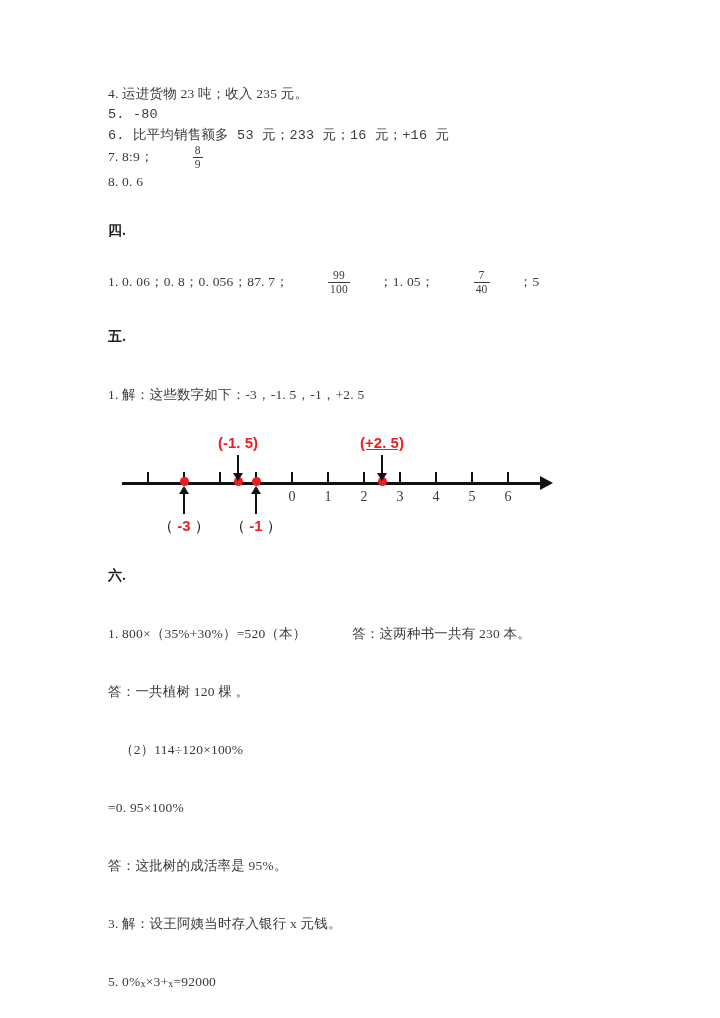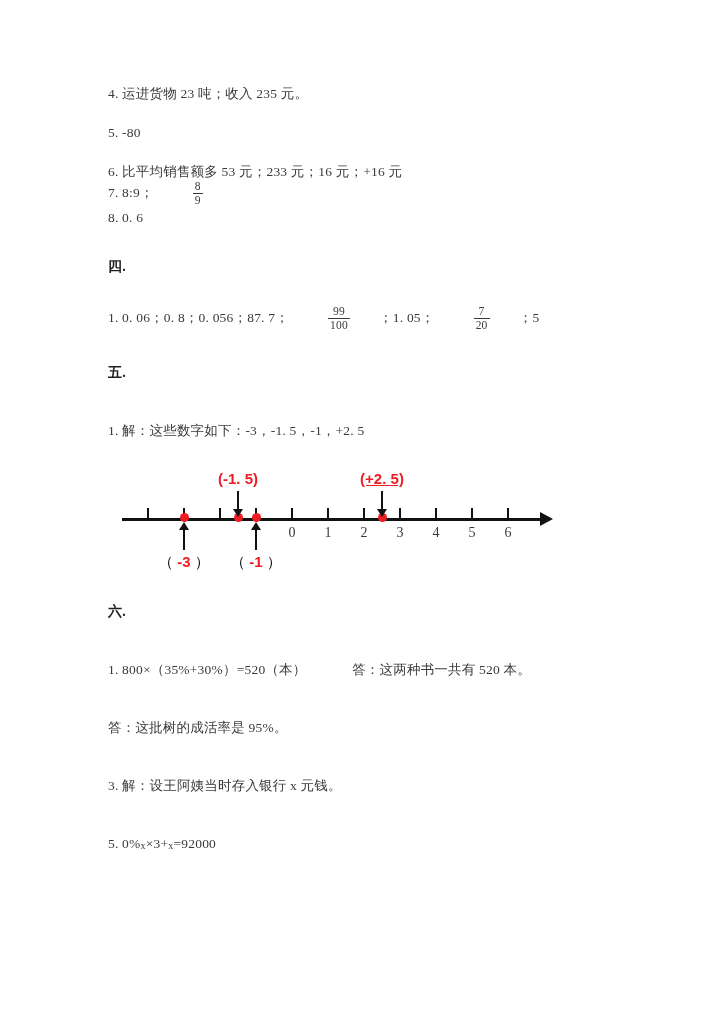--- a/index.html
+++ b/index.html
@@ -32,21 +32,21 @@
   }
 
   
   .line {
     font-size: 13.5px;
     line-height: 19px;
     color: #3a3a3a;
     white-space: nowrap;
     letter-spacing: 0.2px;
   }
-  .line.gap-sm { margin-top: 20px; }
+  .line.gap-sm { margin-top: 2px; font-family: Liberation Mono, monospace; }
   .line.gap-md { }
   .line.gap-lg { margin-top: 39px; }
   .line.gap-xl { margin-top: 30px; }
 
   .sect-head {
     font-size: 14px;
     font-weight: bold;
     color: #1f1f1f;
     line-height: 19px;
   }
@@ -211,21 +211,21 @@
       <span class="sp-wide"></span>
       <span class="frac">
         <span class="num">99</span>
         <span class="den">100</span>
       </span>
       <span class="sp-mid"></span>
       <span>；1. 05；</span>
       <span class="sp-wide"></span>
       <span class="frac">
         <span class="num">7</span>
-        <span class="den">20</span>
+        <span class="den">40</span>
       </span>
       <span class="sp-mid"></span>
       <span>；5</span>
     </div>
 
 
     <div class="sect-head gap-xl line">五.</div>
     <div class="line gap-lg">1. 解：这些数字如下：-3，-1. 5，-1，+2. 5</div>
 
     <div class="numline-wrap">
@@ -264,23 +264,26 @@
           <div class="cal-top" style="left: 274px; text-decoration: underline;">(+2. 5)</div>
         </div>
     </div>
 
     <div class="sect-head line" style="margin-top:14px;">六.</div>
 
     <div class="line gap-lg">
       <span>1. 800×（35%+30%）=520（本）</span>
       <span class="sp-wide"></span>
       <span class="sp-small"></span>
-      <span>答：这两种书一共有 520 本。</span>
-    </div>
-
+      <span>答：这两种书一共有 230 本。</span>
+    </div>
+
+    <div class="line gap-lg" style="padding-left:0;">答：一共植树 120 棵 。</div>
+    <div class="line gap-lg" style="padding-left:12px;">（2）114÷120×100%</div>
+    <div class="line gap-lg">=0. 95×100%</div>
     <div class="line gap-lg">答：这批树的成活率是 95%。</div>
     <div class="line gap-lg">3. 解：设王阿姨当时存入银行 x 元钱。</div>
 
     <div class="line gap-lg">
       <span>5. 0%</span><span class="sub">x</span><span>×3+</span><span class="sub">x</span><span>=92000</span>
     </div>
 
   </div>
 </div>
 

